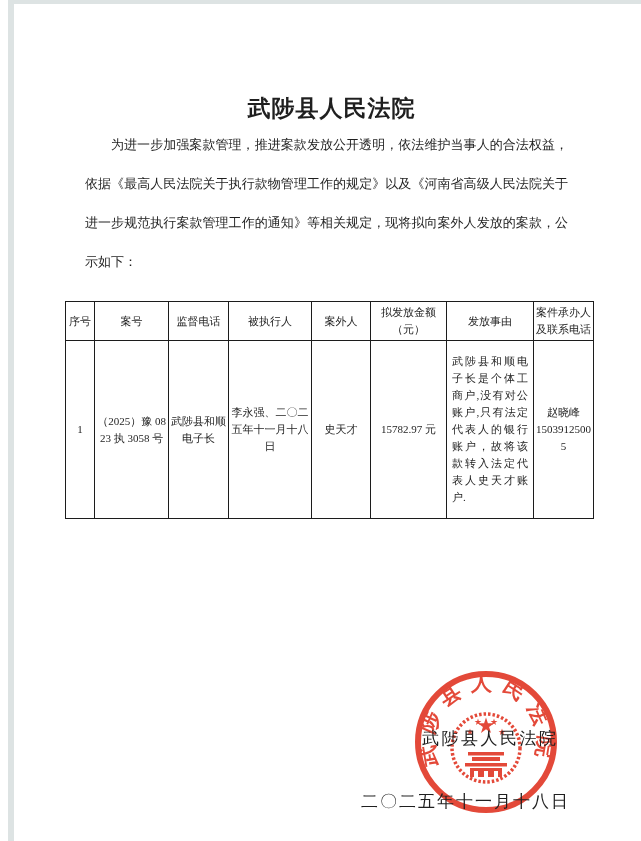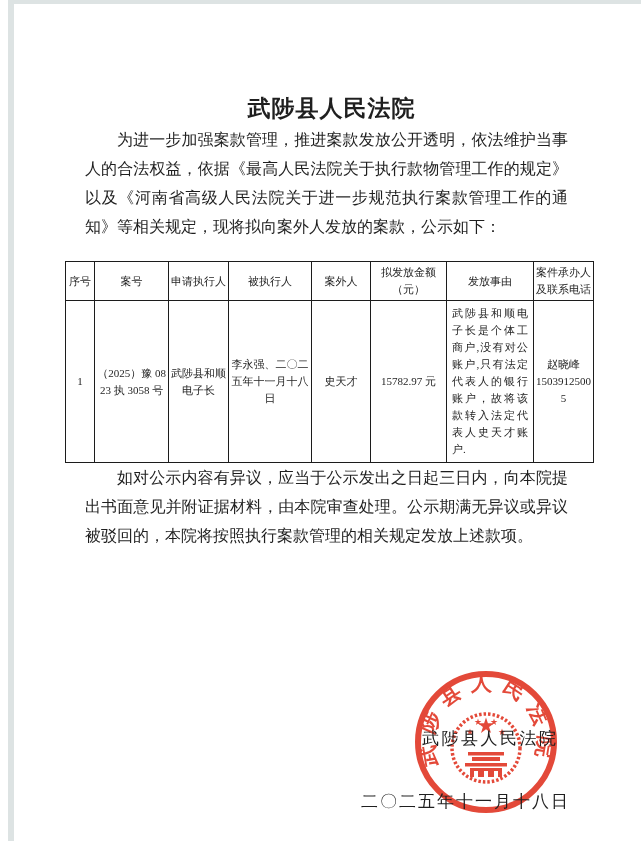--- a/index.html
+++ b/index.html
@@ -21,22 +21,22 @@
   .title {
     padding-top: 88px;
     text-align: center;
     font-size: 23px;
     font-weight: bold;
     line-height: 33px;
     letter-spacing: 1px;
   }
   .text-block {
     margin: 0 81px 0 71px;
-    font-size: 16px;
-    line-height: 29px;
+    font-size: 13px;
+    line-height: 39px;
     text-align: justify;
   }
   .text-block p { margin: 0; text-indent: 2em; }
   .para1 { margin-top: 40px; }
   .para2 { margin-top: 23px; }
   table.notice {
     border-collapse: collapse;
     table-layout: fixed;
     width: 528px;
     margin: 20px 0 0 51px;
@@ -50,21 +50,21 @@
     vertical-align: middle;
     padding: 2px 2px;
     font-weight: normal;
     word-break: break-all;
   }
   table.notice thead tr { height: 38px; }
   table.notice tbody tr { height: 117px; }
   table.notice td:nth-child(7) {
     text-align: justify;
     text-align-last: left;
-    padding: 4px 5px;
+    padding: 12px 5px;
   }
   table.notice td:nth-child(8) { white-space: pre-line; }
   .col-seq { width: 29px; }  .col-case { width: 74px; }
   .col-app { width: 60px; }  .col-exe { width: 83px; }
   .col-out { width: 59px; }  .col-amt { width: 76px; }
   .col-rsn { width: 87px; }  .col-hdl { width: 60px; }
   .seal {
     position: absolute;
     left: 398px; top: 664px;
     width: 148px; height: 148px;
@@ -107,21 +107,21 @@
         <col class="col-exe">
       <col class="col-out">
         <col class="col-amt">
         <col class="col-rsn">
         <col class="col-hdl">
     </colgroup>
     <thead>
         <tr>
           <th>序号</th>
           <th>案号</th>
-          <th>申请执行人</th>
+          <th>监督电话</th>
           <th>被执行人</th>
           <th>案外人</th>
           <th>拟发放金额（元）</th>
           <th>发放事由</th>
           <th>案件承办人及联系电话</th>
         </tr>
       </thead>
     <tbody>
         <tr>
           <td>1</td>
@@ -131,21 +131,20 @@
           <td>史天才</td>
           <td>15782.97 元</td>
           <td>武陟县和顺电子长是个体工商户,没有对公账户,只有法定代表人的银行账户，故将该款转入法定代表人史天才账户.</td>
           <td>赵晓峰
 15039125005</td>
         </tr>
       </tbody>
   </table>
 
   <div class="text-block">
-    <p class="para2">如对公示内容有异议，应当于公示发出之日起三日内，向本院提出书面意见并附证据材料，由本院审查处理。公示期满无异议或异议被驳回的，本院将按照执行案款管理的相关规定发放上述款项。</p>
   </div>
 
   <svg class="seal" viewBox="0 0 148 148" xmlns="http://www.w3.org/2000/svg" aria-hidden="true">
     <defs>
       <path id="star" d="M0,-1 L0.225,-0.309 L0.951,-0.309 L0.363,0.118 L0.588,0.809 L0,0.382 L-0.588,0.809 L-0.363,0.118 L-0.951,-0.309 L-0.225,-0.309 Z"></path>
       <path id="ringArc" d="M 27 96 A 52 52 0 1 1 121 96" fill="none"></path>
     </defs>
     <g fill="#e0301e" stroke="none">
       <circle cx="74" cy="74" r="68" fill="none" stroke="#e0301e" stroke-width="6"></circle>
       <text font-size="21" font-weight="bold" letter-spacing="9" fill="#e0301e" font-family="Liberation Serif, DejaVu Serif, serif">

